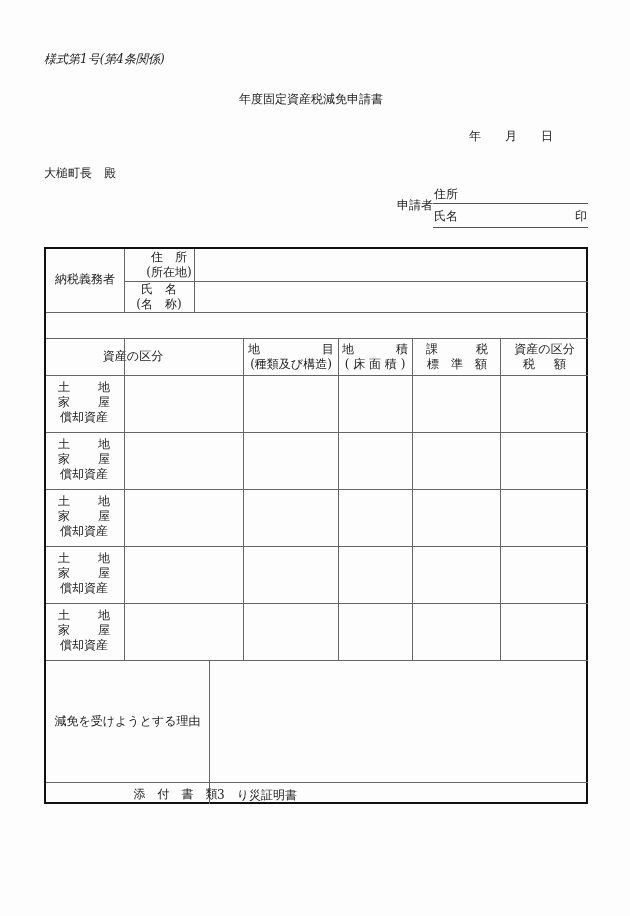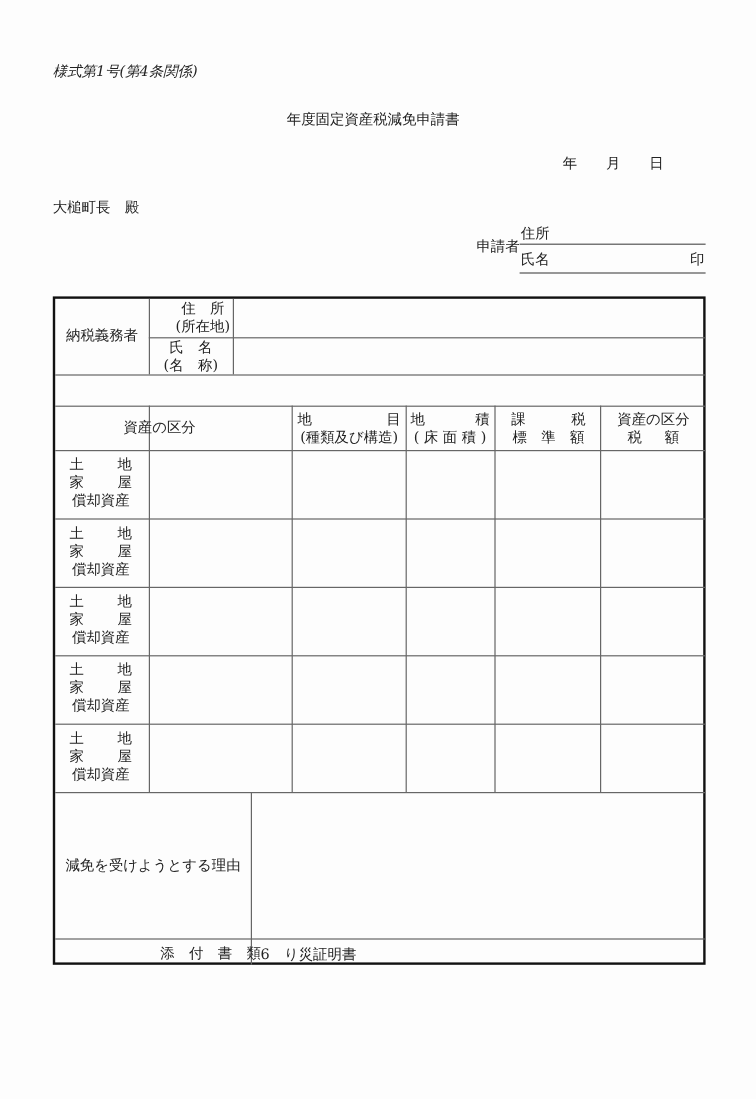--- a/index.html
+++ b/index.html
@@ -151,14 +151,14 @@
       </div>
     <div>償却資産</div>
   </div>
 
   <div class="v" style="left:163px;top:411px;height:144px;"></div>
   <div class="c" style="left:0;top:465px;width:163px;">減免を受けようとする理由</div>
   <div class="c" style="left:164px;top:412px;width:378px;height:121px;"></div>
   <div class="h" style="left:0;top:533px;width:542px;"></div>
 
   <div class="c" style="left:0;top:538px;width:163px;margin-left:48px;">添　付　書　類</div>
-  <div class="abs" style="left:171px;top:538px;">6　り災証明書</div>
+  <div class="abs" style="left:171px;top:538px;">3　り災証明書</div>
 </div>
 
 </body></html>

